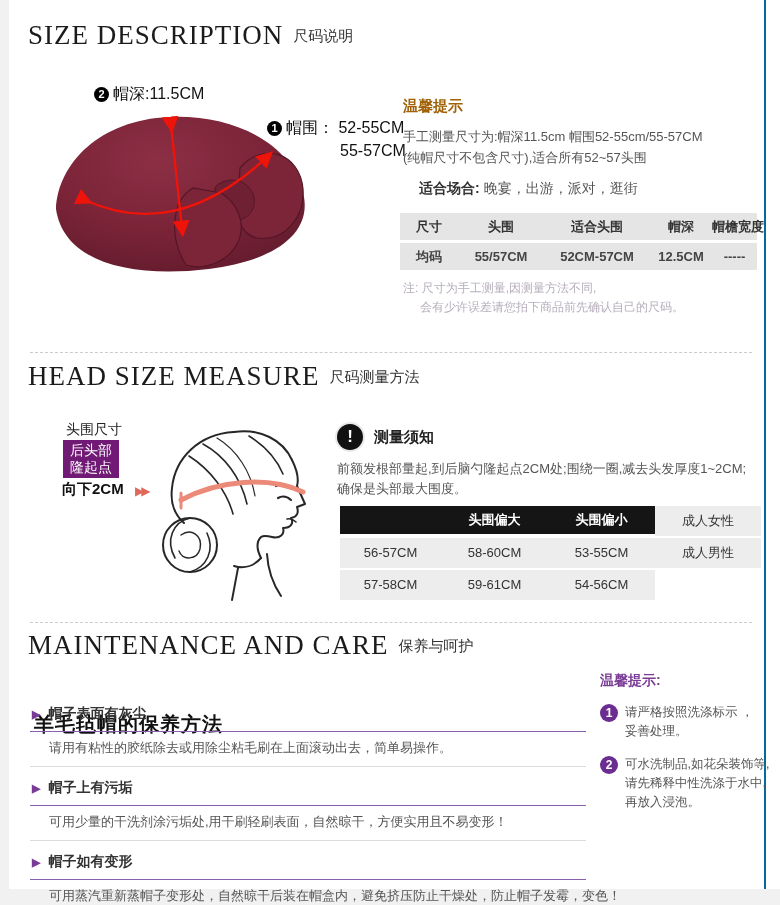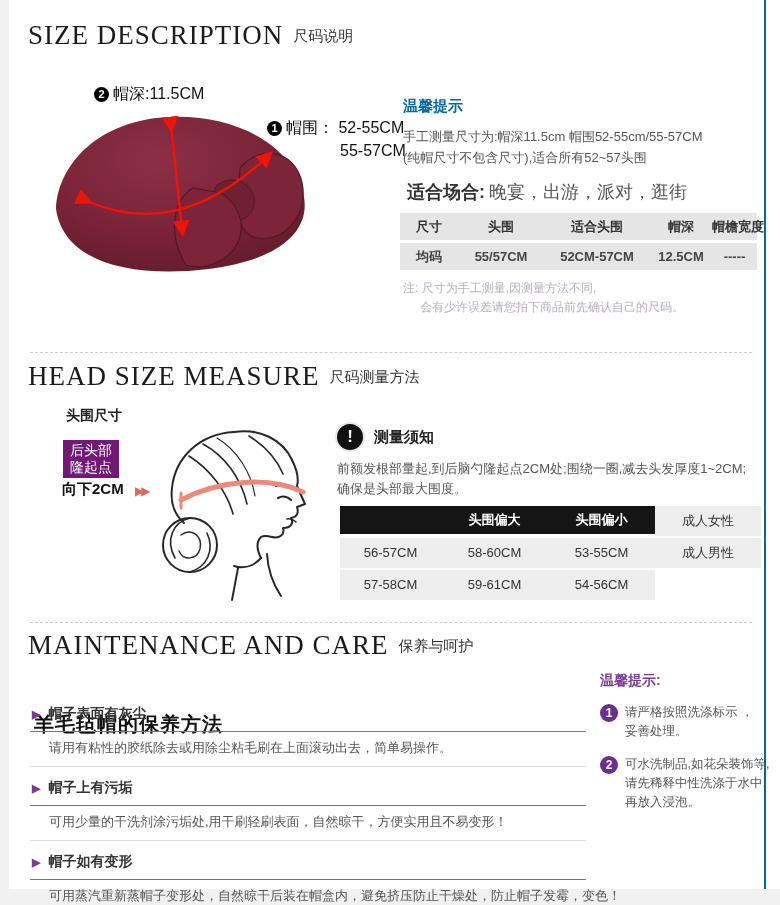--- a/index.html
+++ b/index.html
@@ -17,34 +17,34 @@
 
   .dash{position:absolute;left:21px;width:722px;border-top:1px dashed #cccccc;height:0;}
 
   
   .hat-svg{position:absolute;left:34px;top:103px;width:282px;height:182px;}
   .lbl-depth{position:absolute;left:85px;top:84px;font-size:16px;color:#111;white-space:nowrap;}
   .lbl-circ{position:absolute;left:258px;top:116px;font-size:16px;color:#111;line-height:23px;white-space:nowrap;}
   .lbl-circ .row2{padding-left:73px;}
   .marker{display:inline-block;width:15px;height:15px;border-radius:50%;background:#000;color:#fff;
     font-size:11px;line-height:15px;text-align:center;font-weight:700;vertical-align:1px;margin-right:4px;}
-  .tips-title{position:absolute;left:394px;top:97px;font-size:15px;font-weight:700;color:#0369a1;}
+  .tips-title{position:absolute;left:394px;top:97px;font-size:15px;font-weight:700;color:#a16207;}
   .tips-para{position:absolute;left:394px;top:126px;font-size:13px;color:#555;line-height:21px;white-space:nowrap;}
-  .occasion{position:absolute;left:398px;top:180px;font-size:18px;color:#555;white-space:nowrap;}
+  .occasion{position:absolute;left:410px;top:180px;font-size:14px;color:#555;white-space:nowrap;}
   .occasion b{color:#333;margin-right:4px;}
   .t1{position:absolute;left:391px;top:213px;width:357px;display:grid;
       grid-template-columns:58px 86px 106px 62px 45px;row-gap:3px;}
   .t1 div{background:#e5e5e5;height:27px;line-height:27px;text-align:center;font-size:13px;color:#444;white-space:nowrap;}
   .t1 .h{font-weight:700;color:#333;}
   .t1 .d{font-weight:600;}
   .note{position:absolute;left:394px;top:279px;font-size:12px;color:#b6aebc;line-height:19px;white-space:nowrap;}
   .note .l2{padding-left:17px;}
 
   
-  .lbl-hs{position:absolute;left:57px;top:407px;font-size:14px;font-weight:700;color:#222;}
+  .lbl-hs{position:absolute;left:57px;top:421px;font-size:14px;font-weight:400;color:#222;}
   .blackbox{position:absolute;left:54px;top:440px;background:#701a75;color:#fff;font-size:14px;font-weight:400;
     line-height:17px;padding:2px 7px;text-align:center;}
   .lbl-down{position:absolute;left:53px;top:480px;font-size:15px;font-weight:600;color:#111;}
   .dbl-arrow{position:absolute;left:126px;top:484px;color:#e0685a;font-size:12px;letter-spacing:-3px;}
   .head-svg{position:absolute;left:128px;top:416px;width:208px;height:196px;}
   .ex-circle{position:absolute;left:328px;top:424px;width:26px;height:26px;border-radius:50%;background:#111;
     color:#fff;text-align:center;line-height:26px;font-weight:800;font-size:17px;box-shadow:0 0 0 2px #e8e8e8;}
   .notice-title{position:absolute;left:365px;top:428px;font-size:15px;font-weight:700;color:#222;}
   .notice-text{position:absolute;left:328px;top:459px;font-size:13px;color:#555;line-height:20px;white-space:nowrap;}
   .t2{position:absolute;left:331px;top:506px;width:421px;display:grid;

